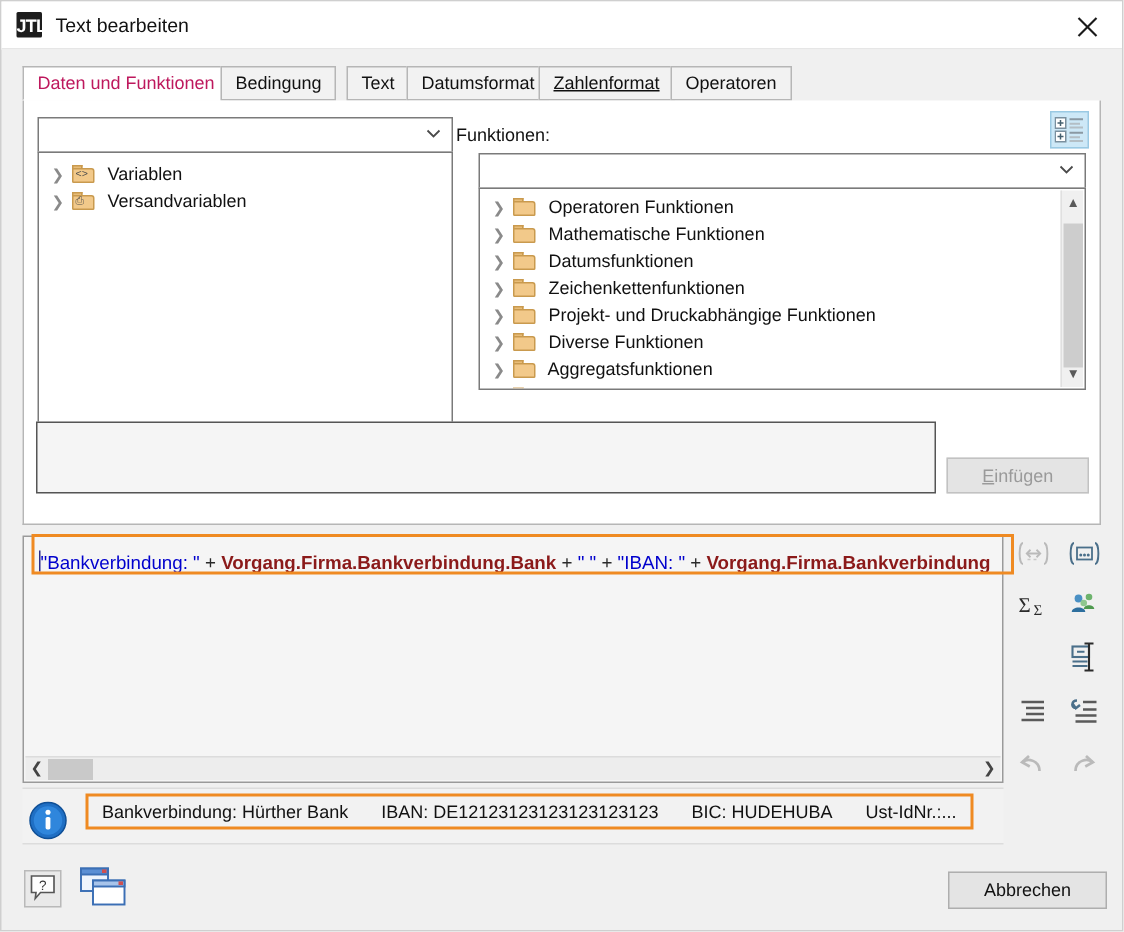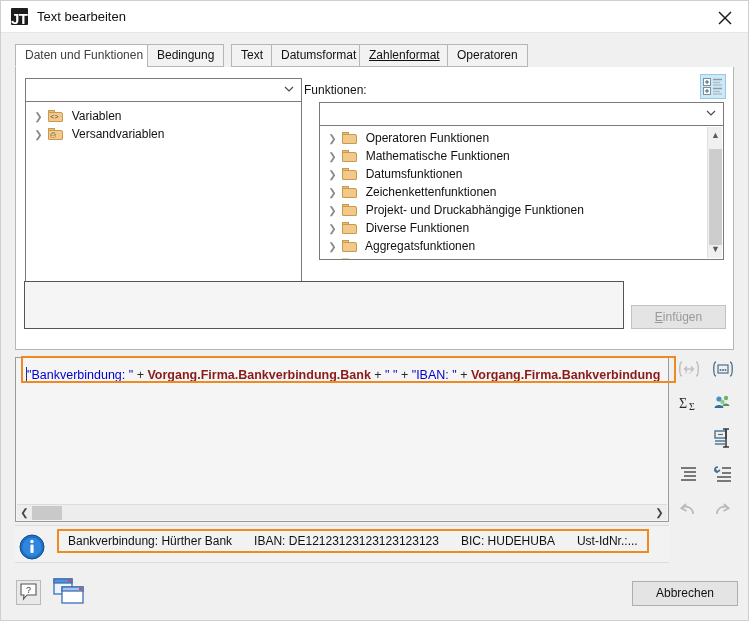--- a/index.html
+++ b/index.html
@@ -12,32 +12,32 @@
   }
   .window{position:relative;width:749px;height:621px;background:#f0f0f0;
           border:1px solid #cfcfcf;box-sizing:border-box;}
 
   
   .titlebar{position:absolute;left:0;top:0;width:747px;height:32px;background:#ffffff;
             border-bottom:1px solid #e6e6e6;box-sizing:border-box;}
   .app-icon{position:absolute;left:10px;top:7px;width:17px;height:17px;background:#1d1d1d;
             border-radius:1px;}
   .app-icon .jtl{position:absolute;left:0;top:2px;width:18px;text-align:center;color:#fff;
-                 font-size:15px;font-weight:bold;letter-spacing:-0.5px;
+                 font-size:12px;font-weight:bold;letter-spacing:-0.5px;
                  font-family:"Liberation Sans",sans-serif;}
   .title-text{position:absolute;left:36px;top:8px;font-size:13px;color:#111;}
   .close-btn{position:absolute;right:0;top:0;width:46px;height:31px;cursor:pointer;}
   .close-btn svg{position:absolute;left:16px;top:10px;}
 
   
   .tabstrip{position:absolute;left:14px;top:43px;width:719px;height:23px;}
   .tab{position:absolute;top:0;height:23px;box-sizing:border-box;
        border:1px solid #b6b6b6;background:#f2f2f2;color:#111;font-size:12px;
        padding:3px 9px 0 9px;cursor:pointer;white-space:nowrap;}
-  .tab.active{background:#ffffff;border-bottom:1px solid #ffffff;color:#404040;}
+  .tab.active{background:#ffffff;border-bottom:1px solid #ffffff;color:#be185d;}
 
   
   .panel{position:absolute;left:14px;top:66px;width:719px;height:283px;background:#fff;
          border:1px solid #b6b6b6;border-top:none;box-sizing:border-box;}
 
   .combo{position:absolute;box-sizing:border-box;border:1px solid #7a7a7a;background:#fff;
          height:24px;}
   .combo .chev{position:absolute;right:7px;top:7px;}
 
   .treebox{position:absolute;box-sizing:border-box;border:1px solid #7a7a7a;background:#fff;}

